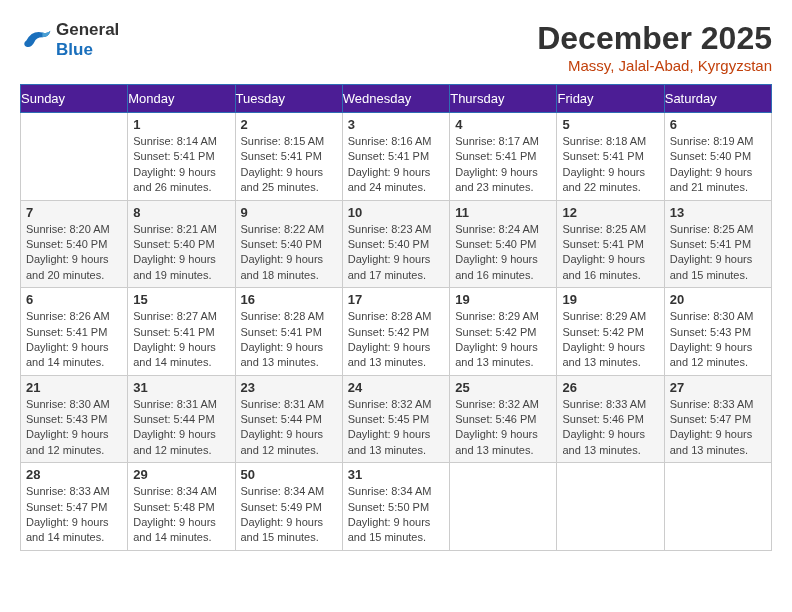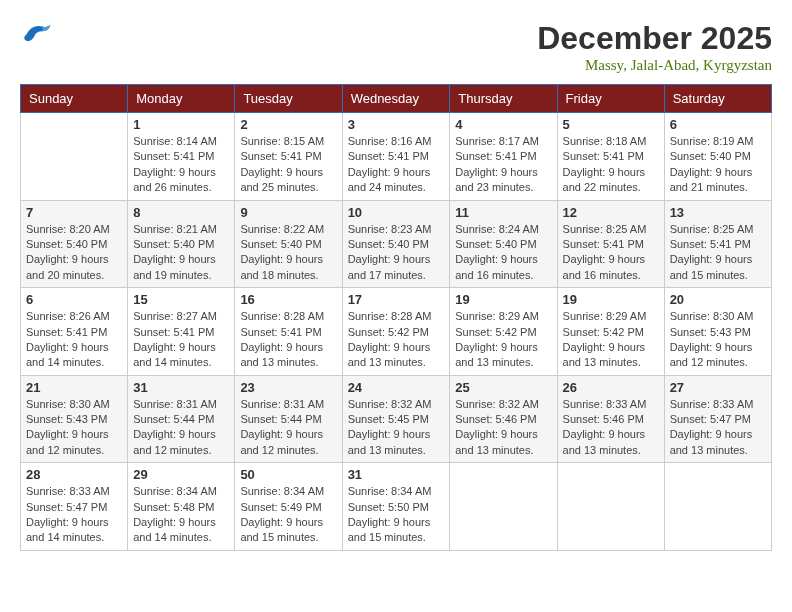--- a/index.html
+++ b/index.html
@@ -29,32 +29,31 @@
       text-align: right;
       margin-left: 24px;
     }
     .month-title {
       font-size: 32px;
       font-weight: bold;
       color: #333;
     }
     .location {
       font-size: 15px;
-      color: #4d7c0f;
-      font-family: Liberation Serif, serif;
+      color: #c2410c;
     }
     .calendar {
       width: 100%;
       border-collapse: collapse;
       font-size: 11px;
     }
     .calendar th {
-      background-color: #7f1d1d;
+      background-color: #4c1d95;
       color: #fff;
-      padding: 6px 8px;
+      padding: 6px 0;
       text-align: left;
       font-size: 13px;
       font-weight: normal;
       border: 1px solid #2e6db4;
     }
     .calendar td {
       vertical-align: top;
       border: 1px solid #ccc;
       padding: 4px 5px;
       width: 108px;
@@ -83,20 +82,24 @@
 </head>
 <body>
 
 <div>
   <div class="header-section">
     <div class="logo">
       <svg class="logo-bird" viewBox="0 0 40 35">
         <path d="M8,18 Q15,5 28,8 Q35,10 38,6 Q36,14 28,14 Q20,14 18,20 Q14,28 8,26 Q4,24 6,20 Z" fill="#1a6fbc"></path>
         <path d="M28,8 Q35,10 38,6 Q36,14 28,14 Z" fill="#4a9fd4"></path>
       </svg>
+      <div>
+        <div style="font-size:17px;font-weight:bold;color:#333;">General</div>
+        <div style="font-size:17px;font-weight:bold;color:#1a6fbc;">Blue</div>
+      </div>
     </div>
     <div class="title-section">
       <div class="month-title">December 2025</div>
       <div class="location">Massy, Jalal-Abad, Kyrgyzstan</div>
     </div>
   </div>
 
   <table class="calendar">
     <thead>
       <tr>

